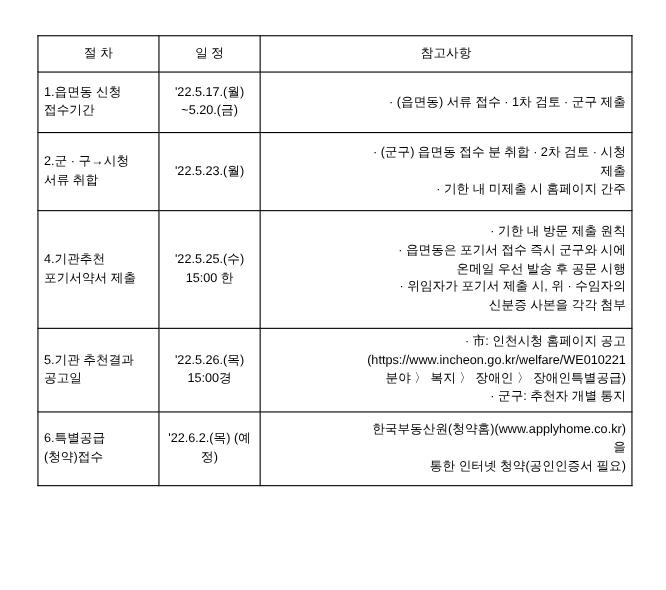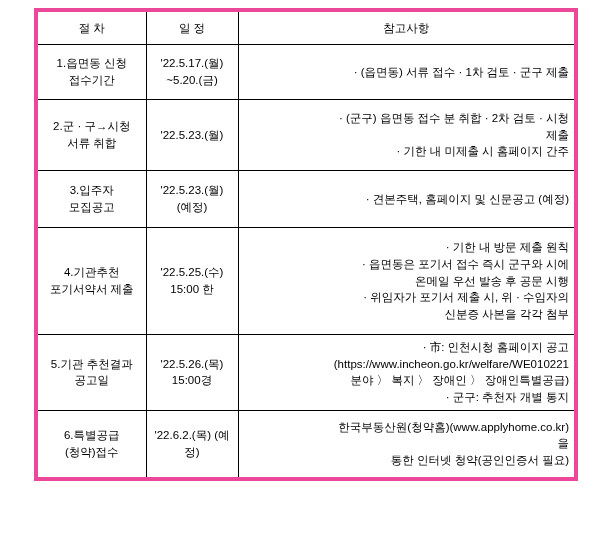--- a/index.html
+++ b/index.html
@@ -18,41 +18,41 @@
     position: relative;
     width: 605px;
     height: 536px;
     box-sizing: border-box;
     padding: 8px 12px 0 34px;
   }
   table.schedule {
     border-collapse: collapse;
     table-layout: fixed;
     width: 540px;
-    border: 4px solid #ec4899;
+    border: 1px solid #ec4899;
+    margin-top: 24px;
   }
   table.schedule col.c-step { width: 110px; }
   table.schedule col.c-date { width: 92px; }
   table.schedule col.c-note { width: 338px; }
 
   table.schedule th,
   table.schedule td {
     border: 1px solid #000000;
     font-size: 11.5px;
     line-height: 1.45;
     padding: 4px 5px;
     vertical-align: middle;
   }
   table.schedule th {
     font-weight: normal;
     text-align: center;
     height: 24px;
   }
   td.step {
-    text-align: center;
     white-space: pre-line;
   }
   td.date {
     text-align: center;
     white-space: pre-line;
   }
   td.note {
     text-align: right;
     white-space: pre-line;
     padding-left: 7px;
@@ -93,27 +93,20 @@
         <td class="note">· (읍면동) 서류 접수 · 1차 검토 · 군구 제출</td>
       </tr>
       <tr class="row-h2">
         <td class="step">2.군 · 구→시청
 서류 취합</td>
         <td class="date">'22.5.23.(월)</td>
         <td class="note">· (군구) 읍면동 접수 분 취합 · 2차 검토 · 시청
 제출
 · 기한 내 미제출 시 홈페이지 간주</td>
       </tr>
-      <tr class="row-h3">
-        <td class="step">3.입주자
-모집공고</td>
-        <td class="date">'22.5.23.(월)
-(예정)</td>
-        <td class="note">· 견본주택, 홈페이지 및 신문공고 (예정)</td>
-      </tr>
       <tr class="row-h4">
         <td class="step">4.기관추천
 포기서약서 제출</td>
         <td class="date">'22.5.25.(수)
 15:00 한</td>
         <td class="note">· 기한 내 방문 제출 원칙
 · 읍면동은 포기서 접수 즉시 군구와 시에
 온메일 우선 발송 후 공문 시행
 · 위임자가 포기서 제출 시, 위 · 수임자의
 신분증 사본을 각각 첨부</td>

